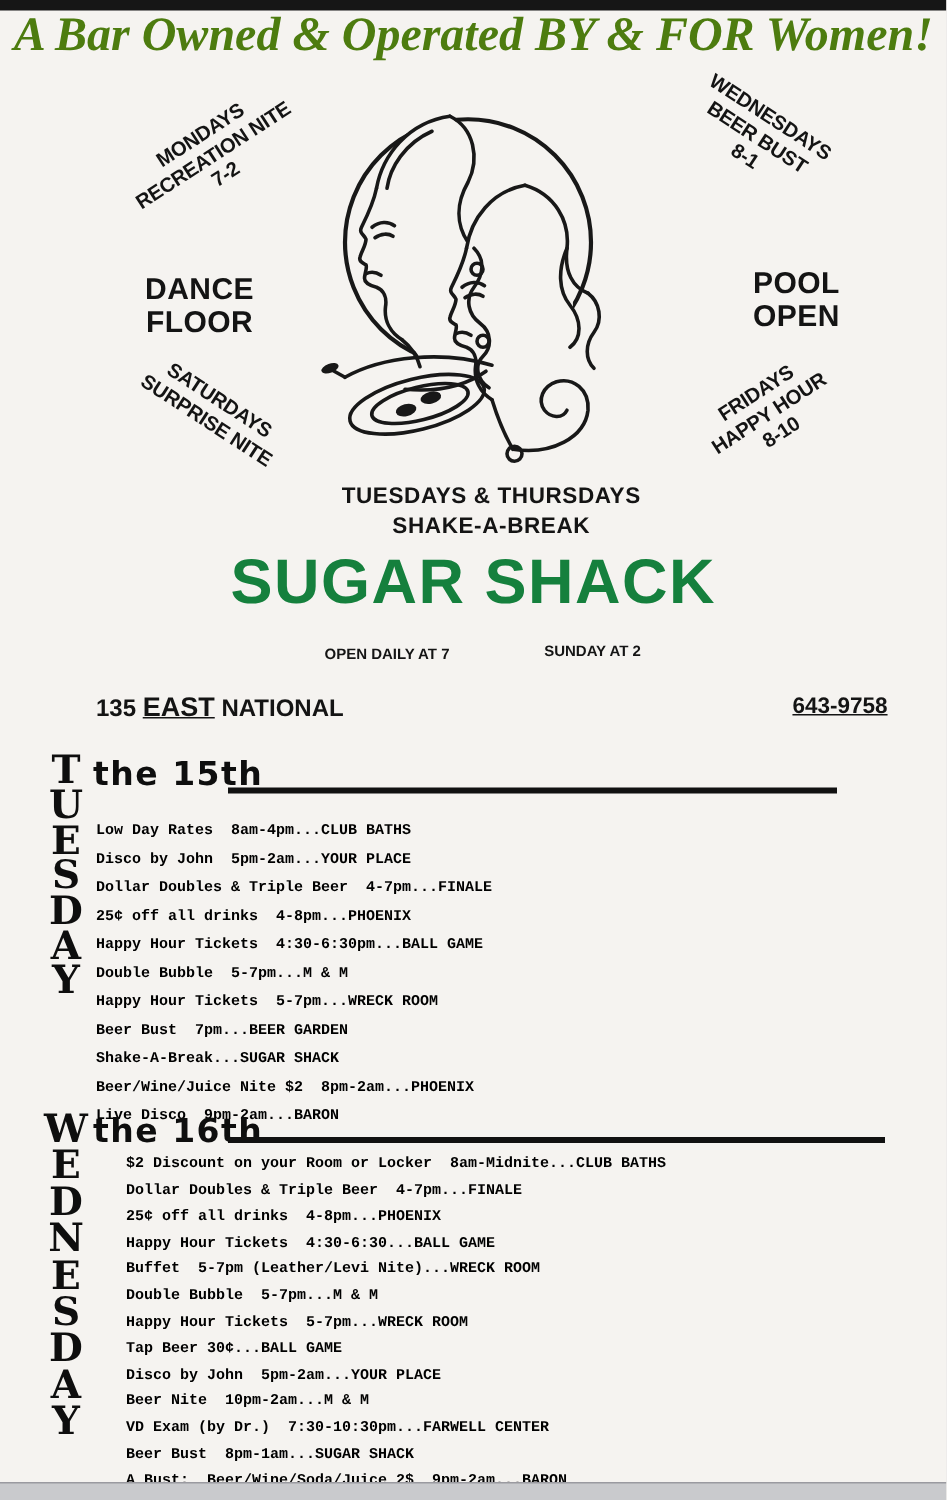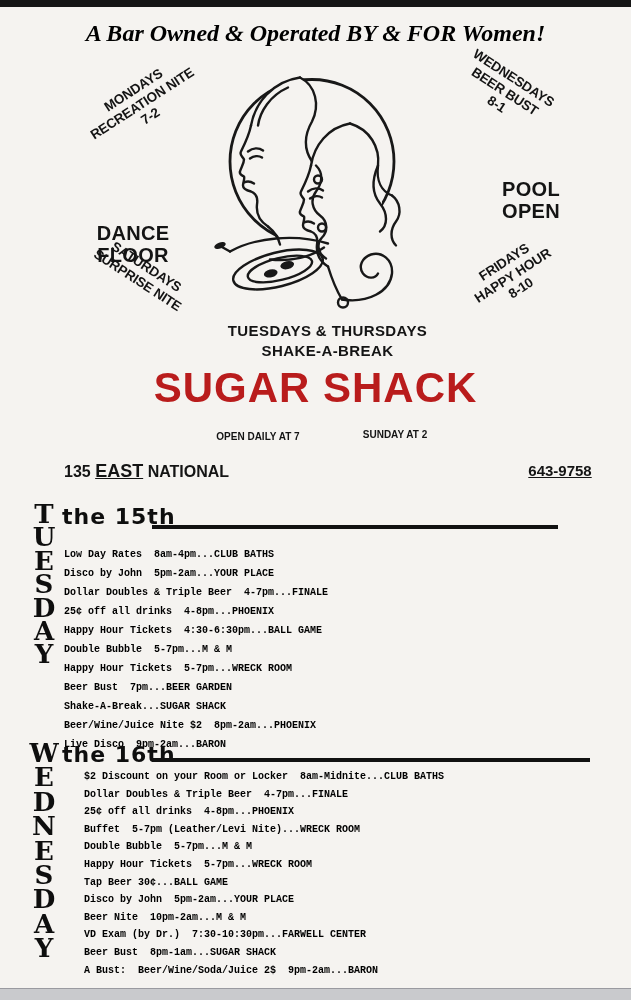--- a/index.html
+++ b/index.html
@@ -5,51 +5,51 @@
   html,body { margin:0; padding:0; background:#e8e8e8; }
   #flyer {
     position:relative; width:631px; height:1000px; overflow:hidden;
     background:#f5f3f0; color:#1b1b1b;
     font-family:"Liberation Sans", sans-serif;
   }
   .topbar { position:absolute; left:0; top:0; width:100%; height:7px; background:#161616; }
   .bottombar { position:absolute; left:0; bottom:0; width:100%; height:11px; background:#c9cacd; border-top:1px solid #9a9aa0; }
 
   .tagline {
-    position:absolute; top:20px; left:0; width:100%; text-align:center;
+    position:absolute; top:4px; left:0; width:100%; text-align:center;
     font-family:"Liberation Serif", serif; font-style:italic; font-weight:bold;
-    font-size:24px; letter-spacing:0px; color:#000000; white-space:nowrap;
+    font-size:32px; letter-spacing:0px; color:#4d7c0f; white-space:nowrap;
   }
 
   .rot-promo {
     position:absolute; text-align:center; font-weight:bold;
     font-size:13.5px; line-height:15.5px; letter-spacing:-0.2px; color:#141414;
   }
   .rot-promo > div { white-space:nowrap; }
   .promo-ml { left:62px;  top:80px;  width:160px; transform:rotate(-33deg); }
   .promo-tr { left:420px; top:68px;  width:170px; transform:rotate(33deg); }
   .promo-bl { left:62px;  top:258px; width:160px; transform:rotate(33deg); }
   .promo-br { left:425px; top:252px; width:175px; transform:rotate(-33deg); }
 
   .room-label {
     position:absolute; text-align:center; font-weight:bold;
     font-size:20px; line-height:22px; letter-spacing:0.3px; color:#141414;
   }
-  .room-dance { left:88px;  top:182px; width:90px;margin-top:40px; }
+  .room-dance { left:88px;  top:182px; width:90px; }
   .room-pool  { left:486px; top:178px; width:90px; }
 
   .illustration { position:absolute; left:200px; top:60px; width:240px; height:258px; }
 
   .center-promo {
     position:absolute; top:321px; left:0; width:100%; text-align:center;
     font-weight:bold; font-size:15px; line-height:20px; letter-spacing:0.4px; color:#141414;margin-left:12px;
   }
   .venue-title {
     position:absolute; top:364px; left:0; width:100%; text-align:center;
-    font-weight:bold; font-size:42px; letter-spacing:1px; color:#b91c1c; white-space:nowrap;
+    font-weight:bold; font-size:42px; letter-spacing:1px; color:#15803d; white-space:nowrap;
   }
   .hours { position:absolute; font-weight:bold; font-size:10px; color:#141414; text-align:center; white-space:nowrap; }
   .hours-daily  { left:178px; top:431px; width:160px; }
   .hours-sunday { left:335px; top:429px; width:120px; }
 
   .address { position:absolute; left:64px; top:461px; font-weight:bold; font-size:16px; color:#141414; white-space:nowrap; }
   .address .emph { font-size:18px; text-decoration:underline; }
   .phone { position:absolute; left:518px; top:462px; width:84px; text-align:center; font-weight:bold; font-size:15px; color:#141414;text-decoration:underline; }
 
   .day-col {
@@ -212,20 +212,21 @@
       <div>D</div>
       <div>A</div>
       <div>Y</div>
     </div>
   <div class="sec-head sec-head-we">the 16th</div>
   <div class="sec-rule sec-rule-we"></div>
   <div class="events events-we">
       <div>$2 Discount on your Room or Locker  8am-Midnite...CLUB BATHS</div>
       <div>Dollar Doubles &amp; Triple Beer  4-7pm...FINALE</div>
       <div>25¢ off all drinks  4-8pm...PHOENIX</div>
+      <div>Happy Hour Tickets  4:30-6:30...BALL GAME</div>
       <div>Buffet  5-7pm (Leather/Levi Nite)...WRECK ROOM</div>
       <div>Double Bubble  5-7pm...M &amp; M</div>
       <div>Happy Hour Tickets  5-7pm...WRECK ROOM</div>
       <div>Tap Beer 30¢...BALL GAME</div>
       <div>Disco by John  5pm-2am...YOUR PLACE</div>
       <div>Beer Nite  10pm-2am...M &amp; M</div>
       <div>VD Exam (by Dr.)  7:30-10:30pm...FARWELL CENTER</div>
       <div>Beer Bust  8pm-1am...SUGAR SHACK</div>
       <div>A Bust:  Beer/Wine/Soda/Juice 2$  9pm-2am...BARON</div>
     </div>

